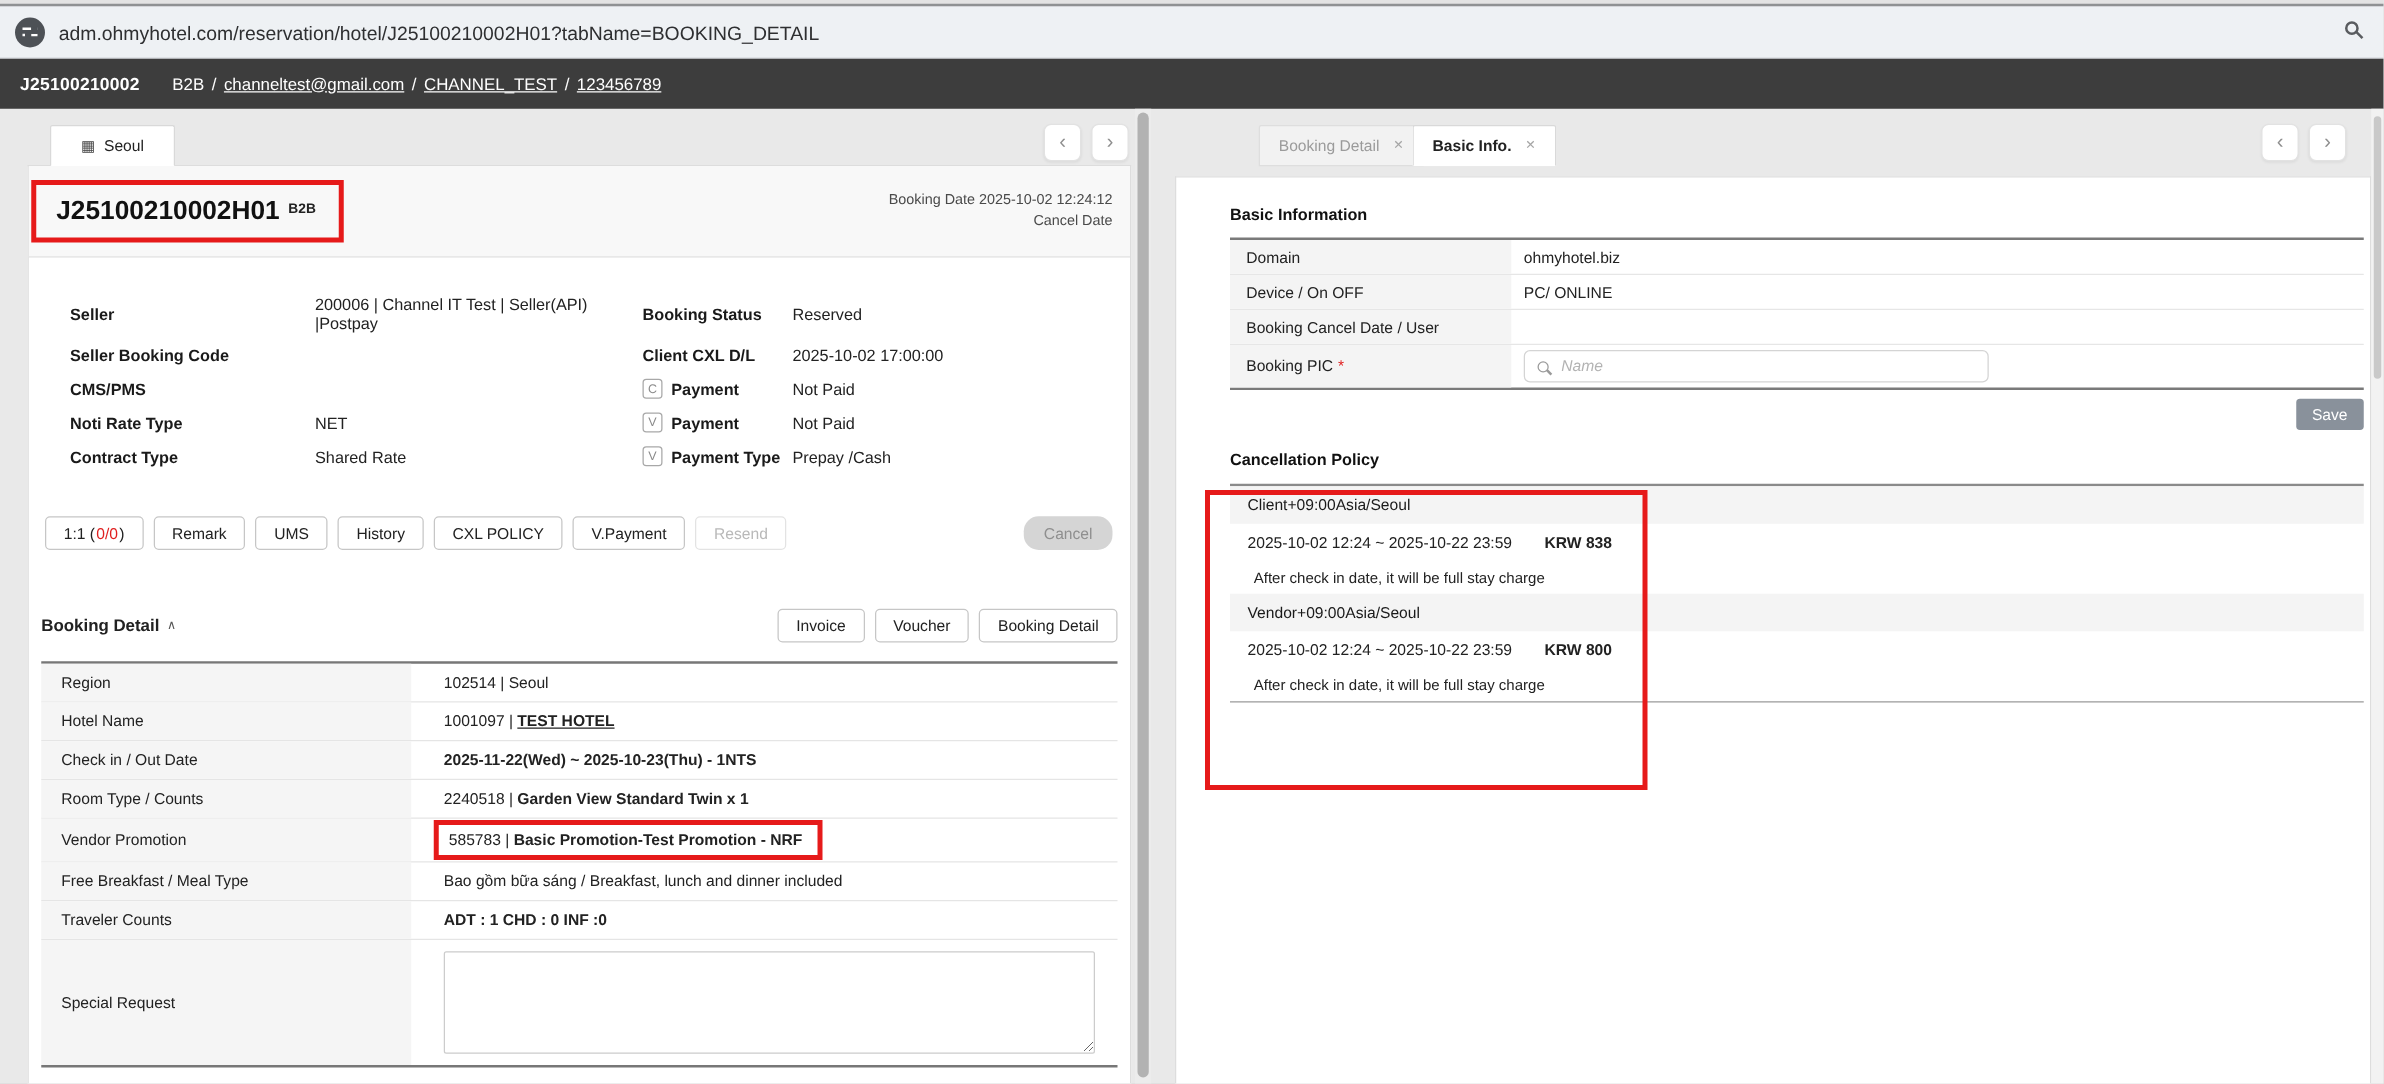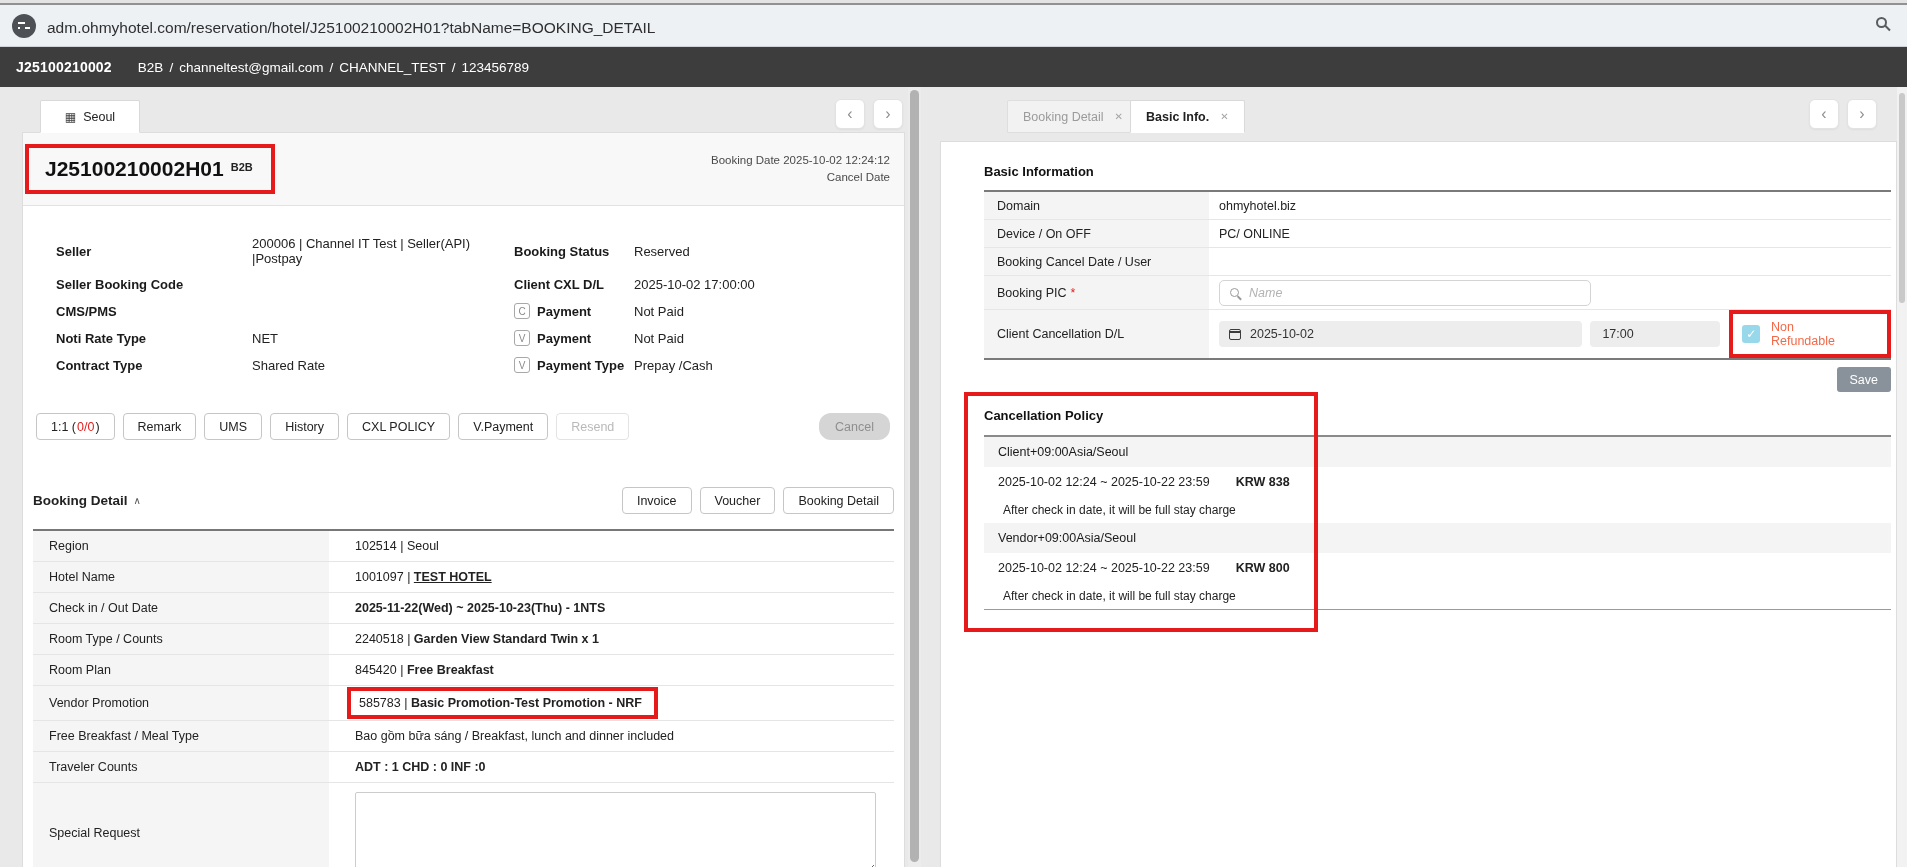--- a/index.html
+++ b/index.html
@@ -19,21 +19,21 @@
   .tune::after{content:"";position:absolute;left:13px;top:7px;width:3px;height:4px;background:#4d5156;border:1px solid #4d5156;box-shadow:-5px 5px 0 #4d5156}
   .url{position:absolute;left:47px;top:9px;height:38px;line-height:38px;font-size:15.5px;color:#2e2f31;white-space:nowrap}
   .mag{position:absolute;right:20px;top:17px;width:11px;height:11px;border:2px solid #595c5f;border-radius:50%;cursor:pointer}
   .mag::after{content:"";position:absolute;width:7px;height:2px;background:#595c5f;transform:rotate(45deg);right:-6px;bottom:-3px}
 
   
   .topbar{position:absolute;top:47px;left:0;width:100%;height:40px;background:var(--topbar-bg,#3d3d3d);
           color:#fff;display:flex;align-items:center;padding-left:16px;font-size:13.5px}
   .bid{font-weight:bold;font-size:14px;letter-spacing:.2px}
   .grp{margin-left:26px;display:flex;align-items:center;gap:6px}
-  .lnk{cursor:pointer}
+  .lnk{text-decoration:underline;cursor:pointer}
 
   .content{position:absolute;top:87px;left:0;width:1907px;height:780px}
 
   
   .left-pane{position:absolute;left:22px;top:0;width:883px;height:780px}
   .tab-city{position:absolute;left:18px;top:13px;height:33px;min-width:100px;background:#fff;border:1px solid #d9d9d9;
             border-bottom:1px solid #fff;z-index:3;display:flex;align-items:center;justify-content:center;gap:7px;
             font-size:12.5px;border-radius:2px 2px 0 0;padding:0 14px;cursor:pointer}
   .b-icon::before{content:"▦";font-size:12px;color:#444}
   .pager{position:absolute;top:12px;display:flex;gap:8px}
@@ -264,24 +264,20 @@
           </div>
           <div class="drow">
             <div class="dlabel">Check in / Out Date</div>
             <div class="dval b">2025-11-22(Wed) ~ 2025-10-23(Thu) - 1NTS</div>
           </div>
           <div class="drow">
             <div class="dlabel">Room Type / Counts</div>
             <div class="dval"><span>2240518 | </span><span class="b">Garden View Standard Twin x 1</span></div>
           </div>
           <div class="drow">
-            <div class="dlabel">Room Plan</div>
-            <div class="dval"><span>845420 | </span><span class="b">Free Breakfast</span></div>
-          </div>
-          <div class="drow">
             <div class="dlabel">Vendor Promotion</div>
             <div class="dval">
               <span class="ann-inline"><span>585783 | </span><span class="b">Basic Promotion-Test Promotion - NRF</span></span>
             </div>
           </div>
           <div class="drow">
             <div class="dlabel">Free Breakfast / Meal Type</div>
             <div class="dval">Bao gồm bữa sáng / Breakfast, lunch and dinner included</div>
           </div>
           <div class="drow">
@@ -335,36 +331,20 @@
           </div>
           <div class="brow h35">
             <div class="blabel">
               <span>Booking PIC</span>
               <span class="req">*</span>
             </div>
             <div class="bval">
               <div class="pic-input">
                 <span class="s-icon"></span>
                 <input class="pic" type="text" placeholder="Name" style="">
-              </div>
-            </div>
-          </div>
-          <div class="brow h41">
-            <div class="blabel">Client Cancellation D/L</div>
-            <div class="bval">
-              <div class="chip date">
-                <span class="cal"></span>
-                <span>2025-10-02</span>
-              </div>
-              <div class="chip time">
-                <span>17:00</span>
-              </div>
-              <div class="nr-box">
-                <span class="checkbox"></span>
-                <span class="nr-label">Non Refundable</span>
               </div>
             </div>
           </div>
         </div>
 
         <div class="save-row">
           <button class="save">Save</button>
         </div>
 
         <div class="policy">

